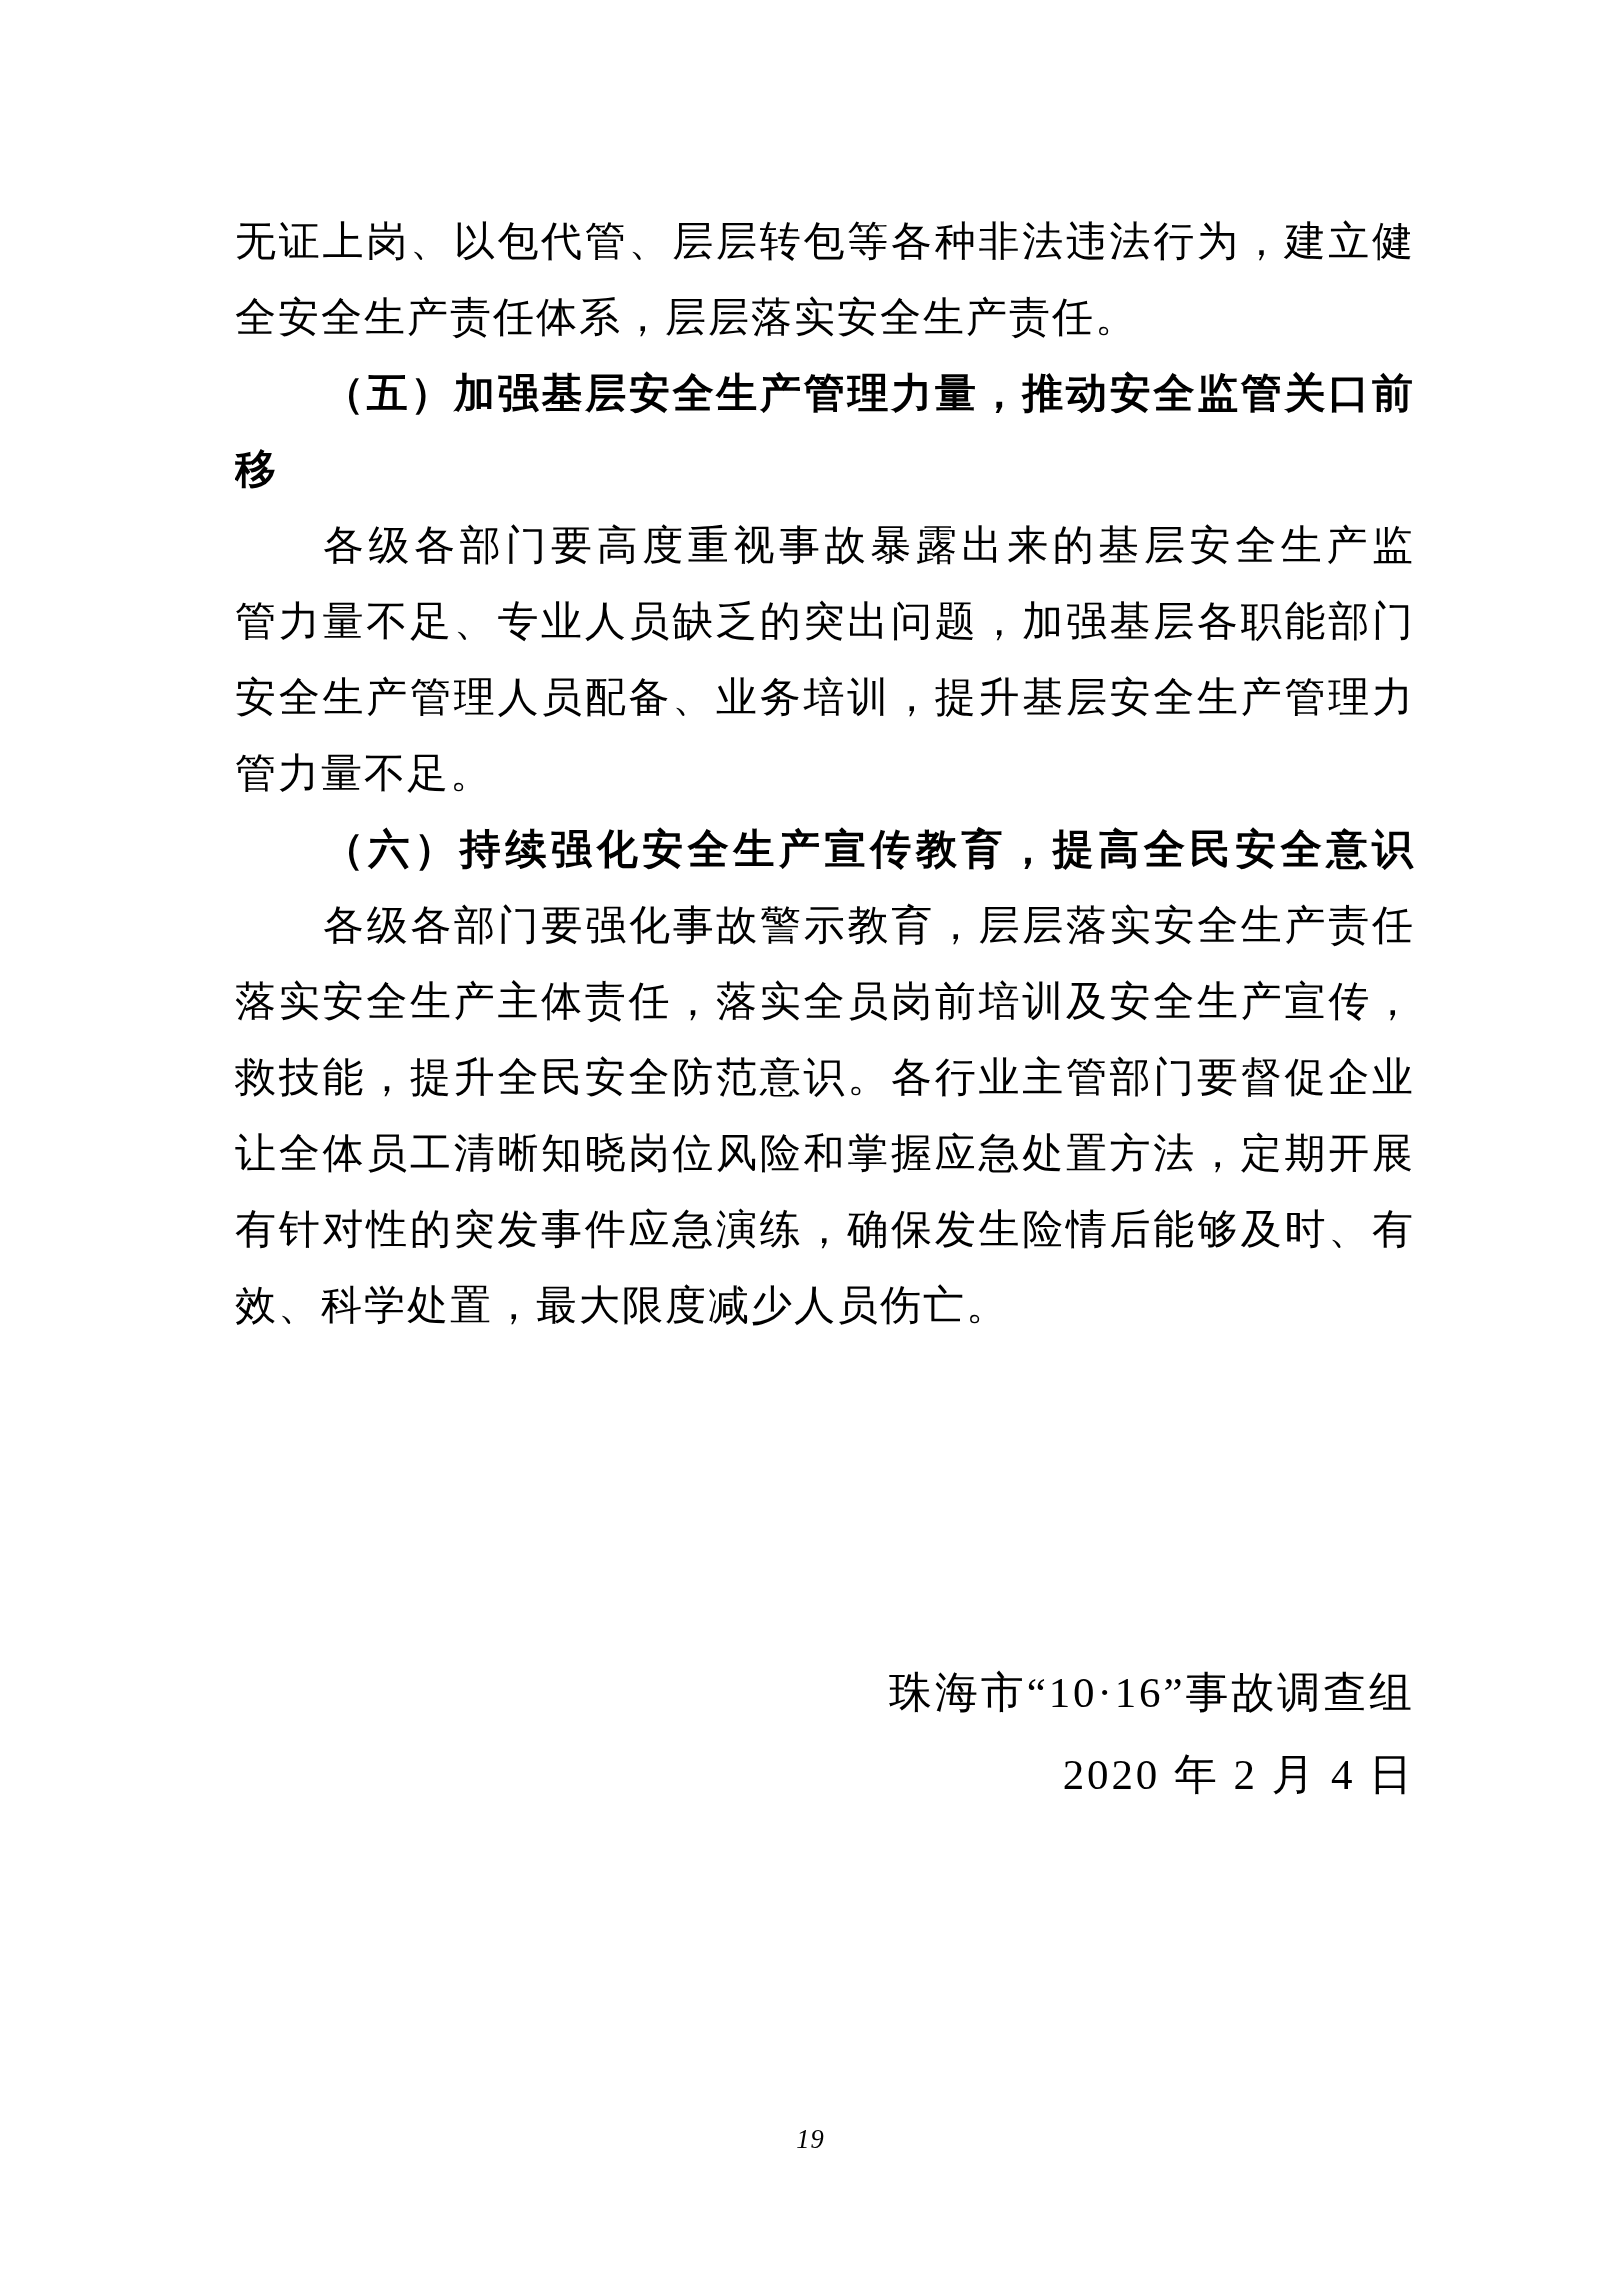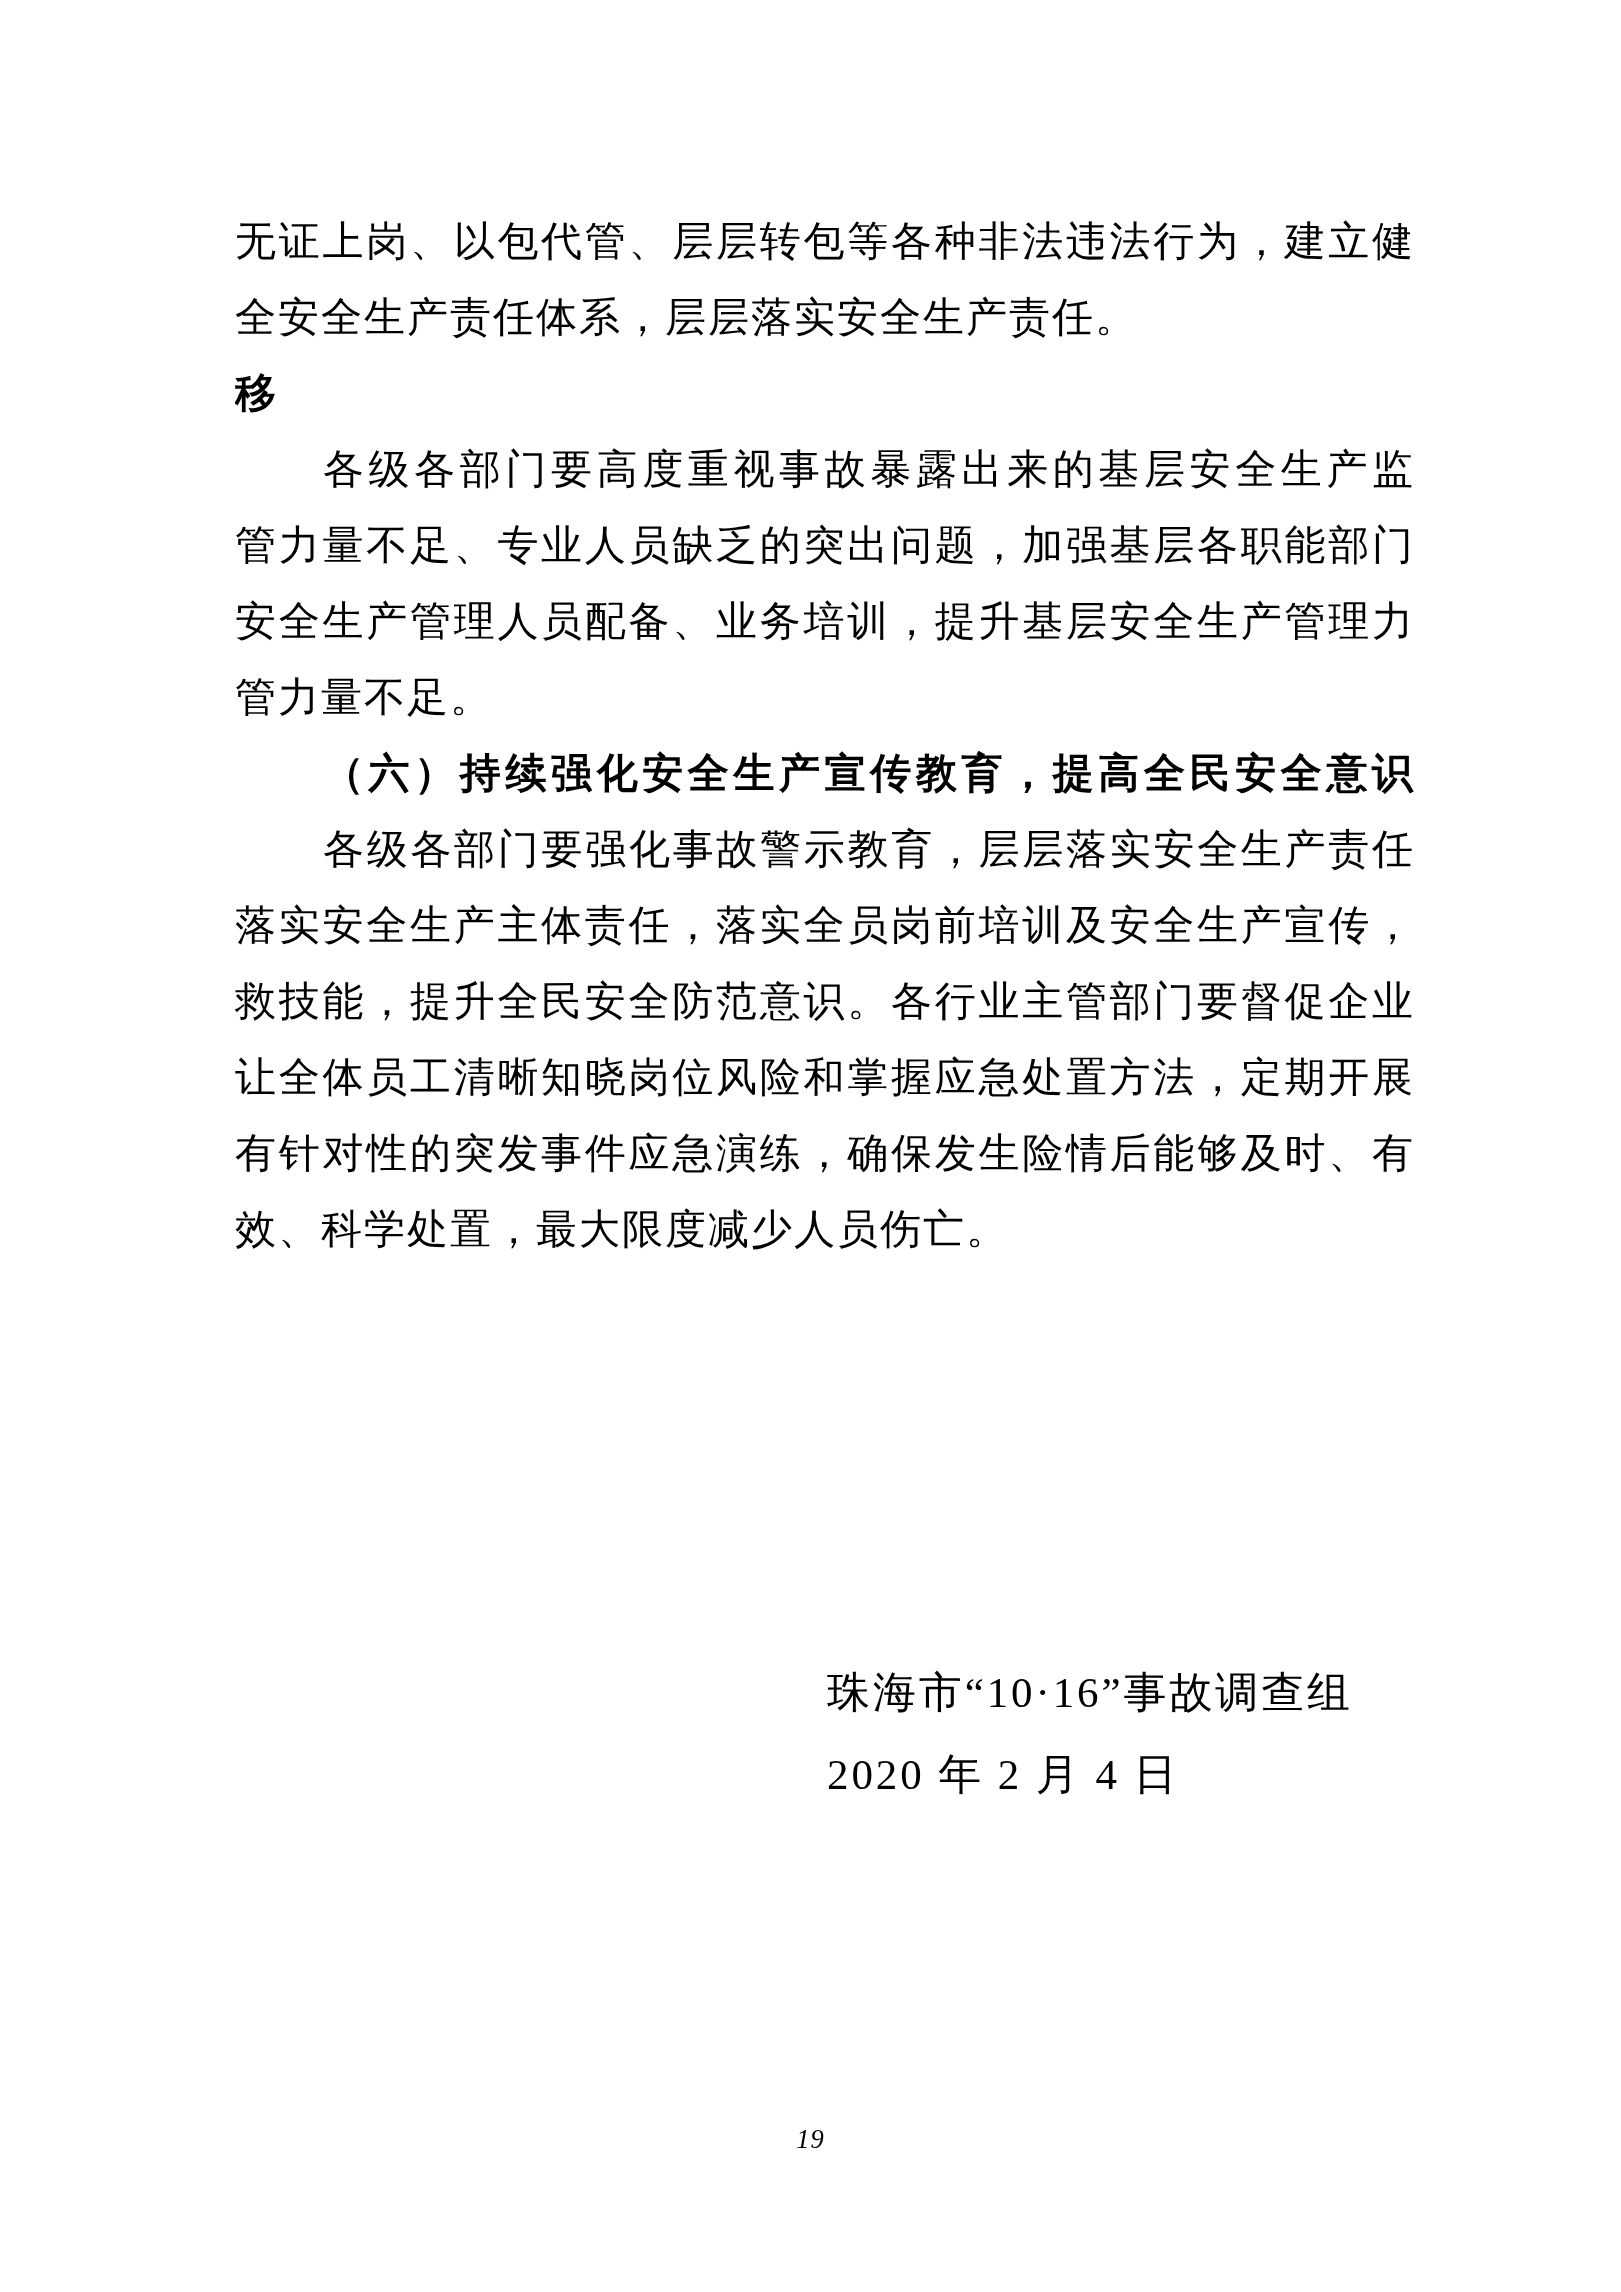--- a/index.html
+++ b/index.html
@@ -42,21 +42,21 @@
     text-indent: 88px;
   }
   .block.heading .line {
     font-weight: 700;
   }
   .signature {
     position: absolute;
     right: 206px;
     top: 1652px;
     width: 588px;
-    text-align: left;
+    text-align: right;
   }
   .sig-line {
     height: 82px;
     line-height: 82px;
     font-size: 43px;
     letter-spacing: 2.9px;
     white-space: nowrap;
   }
   .footer {
     position: absolute;
@@ -77,20 +77,21 @@
 <body>
 
 <div class="page" style="background: rgb(255, 255, 255); color: rgb(0, 0, 0);">
 
   <main class="body-text" id="body-container">
       <div class="block paragraph">
         <div class="line fill">无证上岗、以包代管、层层转包等各种非法违法行为，建立健</div>
         <div class="line">全安全生产责任体系，层层落实安全生产责任。</div>
       </div>
       <div class="block heading">
+        <div class="line fill indent">（五）加强基层安全生产管理力量，推动安全监管关口前</div>
         <div class="line">移</div>
       </div>
       <div class="block paragraph">
         <div class="line fill indent">各级各部门要高度重视事故暴露出来的基层安全生产监</div>
         <div class="line fill">管力量不足、专业人员缺乏的突出问题，加强基层各职能部门</div>
         <div class="line fill">安全生产管理人员配备、业务培训，提升基层安全生产管理力</div>
         <div class="line">管力量不足。</div>
       </div>
       <div class="block heading">
         <div class="line fill indent">（六）持续强化安全生产宣传教育，提高全民安全意识</div>

